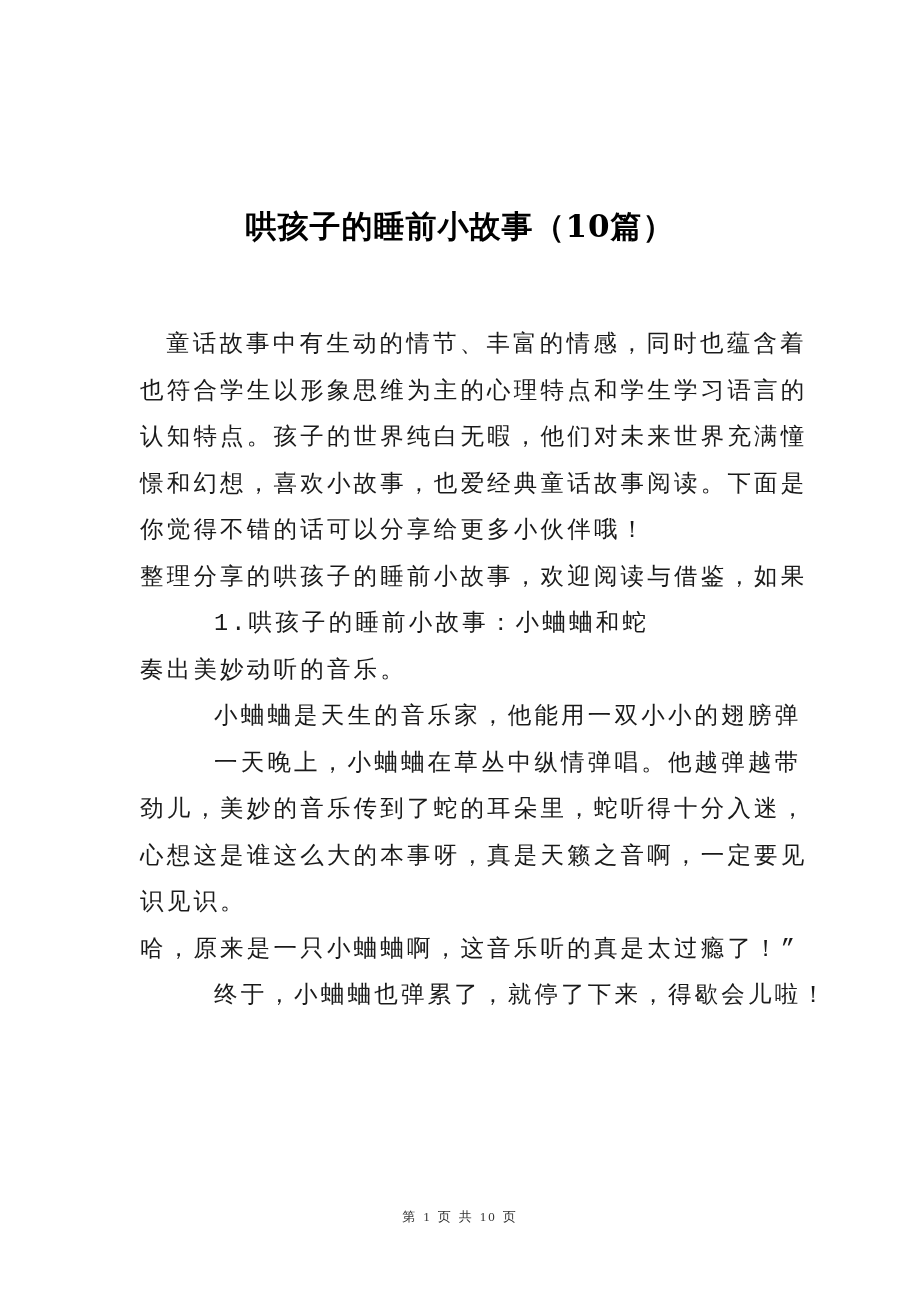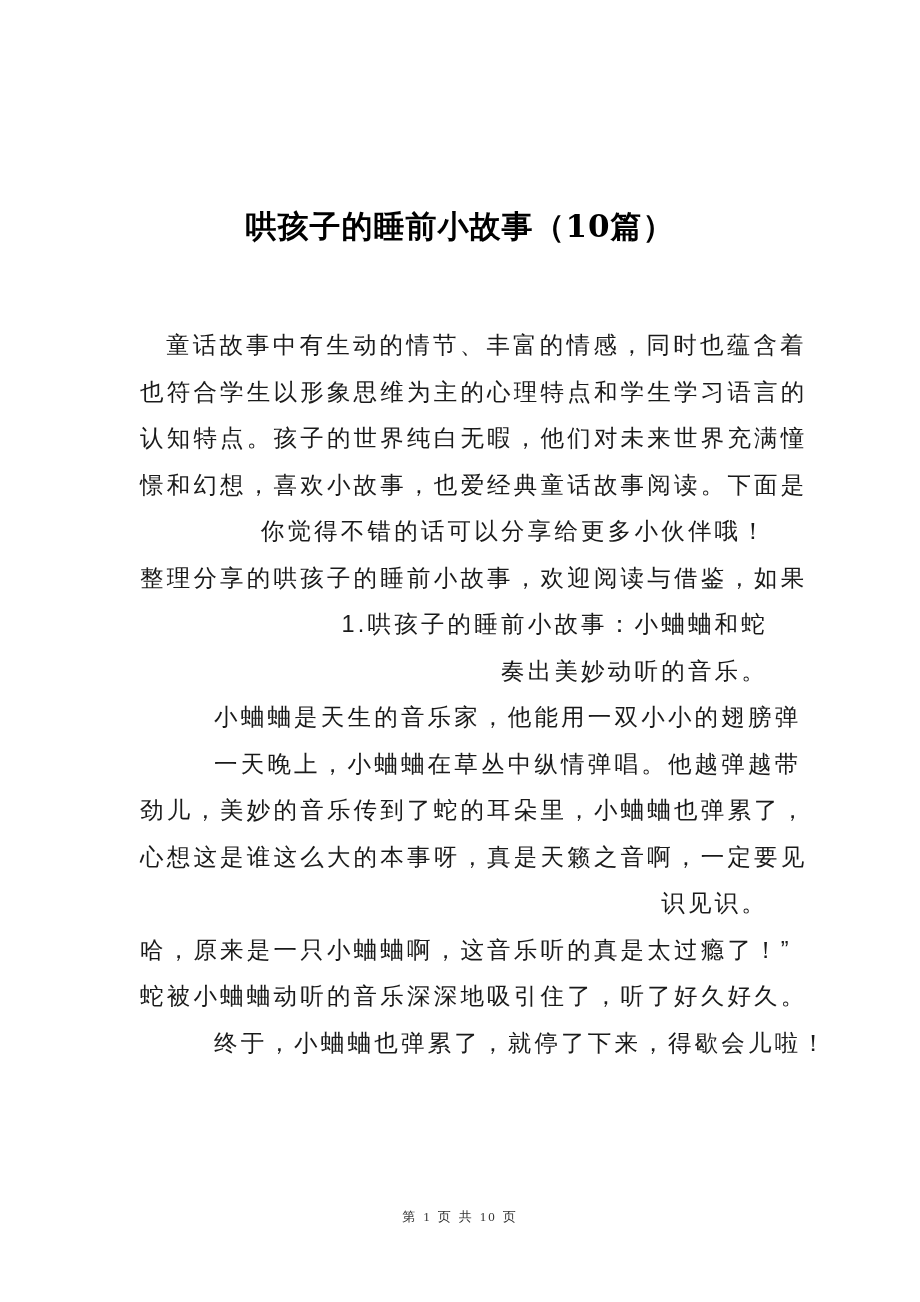--- a/index.html
+++ b/index.html
@@ -32,26 +32,25 @@
       font-weight: bold;
       letter-spacing: 1px;
       color: #000;
       font-family: "DejaVu Serif", "Liberation Serif", serif;
     }
     .body-text {
       position: absolute;
       left: 140px;
       top: 322px;
       width: 628px;
-      font-family: Liberation Sans, sans-serif;
+      font-family: Liberation Mono, monospace;
       font-size: 23.5px;
       line-height: 46.5px;
       letter-spacing: 3.2px;
       color: #1a1a1a;
-      text-align: right;
     }
     .line {
       display: block;
       white-space: nowrap;
       height: 46.5px;
     }
     .indent1 { padding-left: 26px; }
     .indent2 { padding-left: 74px; }
     .footer {
       position: absolute;
@@ -76,24 +75,23 @@
     <span class="line indent1">童话故事中有生动的情节、丰富的情感，同时也蕴含着</span>
     <span class="line">也符合学生以形象思维为主的心理特点和学生学习语言的</span>
     <span class="line">认知特点。孩子的世界纯白无暇，他们对未来世界充满憧</span>
     <span class="line">憬和幻想，喜欢小故事，也爱经典童话故事阅读。下面是</span>
     <span class="line">你觉得不错的话可以分享给更多小伙伴哦！</span>
     <span class="line">整理分享的哄孩子的睡前小故事，欢迎阅读与借鉴，如果</span>
     <span class="line indent2">1.哄孩子的睡前小故事：小蛐蛐和蛇</span>
     <span class="line">奏出美妙动听的音乐。</span>
     <span class="line indent2">小蛐蛐是天生的音乐家，他能用一双小小的翅膀弹</span>
     <span class="line indent2">一天晚上，小蛐蛐在草丛中纵情弹唱。他越弹越带</span>
-    <span class="line">劲儿，美妙的音乐传到了蛇的耳朵里，小蛐蛐也弹累了，</span>
+    <span class="line">劲儿，美妙的音乐传到了蛇的耳朵里，蛇听得十分入迷，</span>
     <span class="line">心想这是谁这么大的本事呀，真是天籁之音啊，一定要见</span>
     <span class="line">识见识。</span>
     <span class="line">哈，原来是一只小蛐蛐啊，这音乐听的真是太过瘾了！”</span>
-    <span class="line">蛇被小蛐蛐动听的音乐深深地吸引住了，听了好久好久。</span>
     <span class="line indent2">终于，小蛐蛐也弹累了，就停了下来，得歇会儿啦！</span>
   </div>
 
   <div class="footer">
     <span>第</span><span>1</span><span>页</span><span>共</span><span>10</span><span>页</span>
   </div>
 </div>
 
 </body></html>

